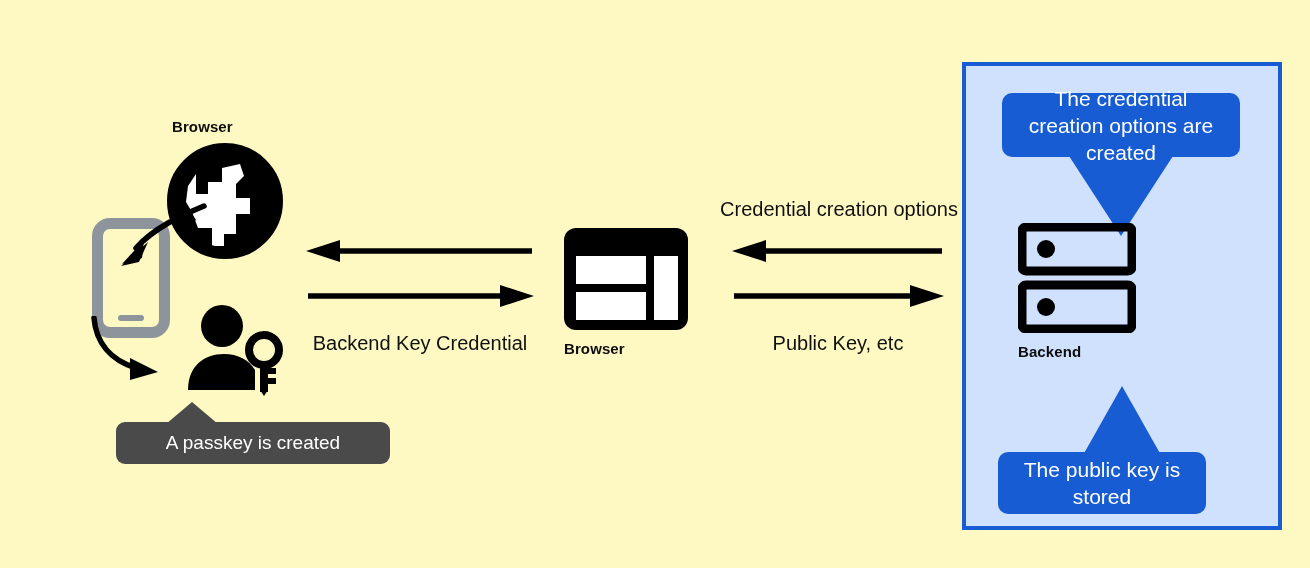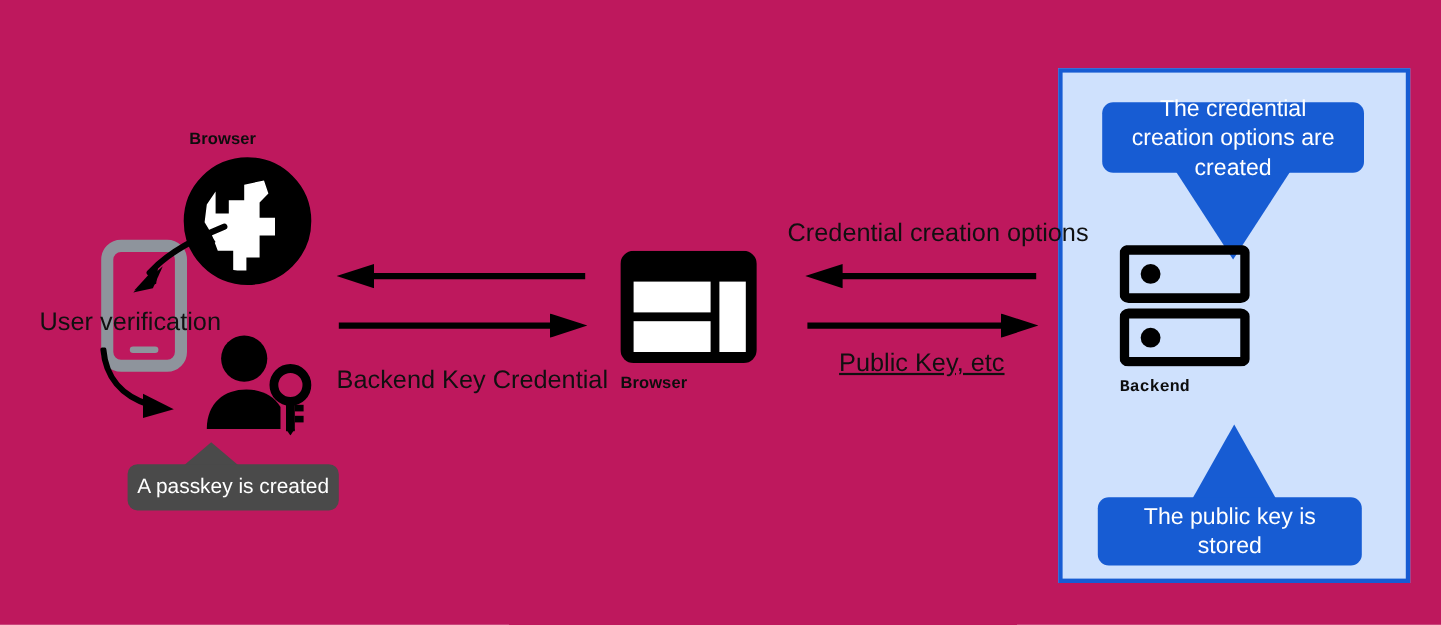--- a/index.html
+++ b/index.html
@@ -9,34 +9,34 @@
   }
   body {
     width: 1310px; height: 568px;
     font-family: "Liberation Sans", sans-serif;
     color: #111111;
     overflow: hidden;
   }
   #stage {
     position: relative;
     width: 1310px; height: 568px;
-    background: #be185d;
+    background: #fef9c3;
   }
   .abs { position: absolute; }
 
   
   .lbl-bold {
     font-size: 15px;
     font-weight: bold;
     color: #0d0d0d;
     letter-spacing: .1px;
     white-space: nowrap;
   }
   .lbl-reg {
-    font-size: 23px;
+    font-size: 20px;
     font-weight: normal;
     color: #101010;
     text-align: center;
     white-space: nowrap;
   }
   .lbl-mono {
     font-family: "DejaVu Sans Mono", "Liberation Mono", monospace;
     font-size: 15.5px;
     color: #101010;
     white-space: nowrap;
@@ -132,25 +132,25 @@
 
     <div class="abs" style="left:52px; top:157px; width:118px; height:110px;">
       <svg class="icon-svg" width="118" height="110" viewBox="0 0 118 110" aria-hidden="true">
         <rect x="4" y="4" width="110" height="44" rx="4" fill="none" stroke="#000000" stroke-width="9"></rect>
         <circle cx="28" cy="26" r="9" fill="#000000"></circle>
         <rect x="4" y="62" width="110" height="44" rx="4" fill="none" stroke="#000000" stroke-width="9"></rect>
         <circle cx="28" cy="84" r="9" fill="#000000"></circle>
       </svg>
     </div>
 
-    <div class="lbl-bold abs" style="left:52px; top:277px; width:118px;font-family:Liberation Mono, monospace;">Backend</div>
+    <div class="lbl-bold abs" style="left:52px; top:277px; width:118px;">Backend</div>
 
     <div class="tail-blue-up" style="left:112px; top:320px;"></div>
 
-    <div class="callout-blue" style="left:32px; top:386px; width:240px; height:62px;">
+    <div class="callout-blue" style="left:32px; top:386px; width:208px; height:62px;">
       <span>The public key is stored</span>
     </div>
   </div>
 
   <div class="lbl-bold abs" style="left:172px; top:118px; width:118px;">Browser</div>
 
   <div class="abs" style="left:166px; top:142px; width:118px; height:118px;">
     <svg class="icon-svg" width="118" height="118" viewBox="0 0 118 118" aria-hidden="true">
       <circle cx="59" cy="59" r="57" fill="#000000"></circle>
       <path fill="#ffffff" d="M30 32 L30 52 L42 52 L42 40 L56 40 L56 26
@@ -173,21 +173,20 @@
   </div>
 
   <div class="abs" style="left:106px; top:200px; width:108px; height:78px;">
     <svg class="icon-svg" width="108" height="78" viewBox="0 0 108 78" aria-hidden="true">
       <path d="M98 6 C74 16 48 28 30 48" fill="none" stroke="#000000" stroke-width="5.5" stroke-linecap="round"></path>
       <path d="M16 64 L38 40 L36 58 L24 62 Z" fill="#000000"></path>
       <path d="M15 66 L42 42 L33 62 Z" fill="#000000"></path>
     </svg>
   </div>
 
-  <div class="lbl-reg abs" style="left:36px; top:279px; width:152px; text-align:left;">User verification</div>
 
   <div class="abs" style="left:86px; top:316px; width:108px; height:72px;">
     <svg class="icon-svg" width="108" height="72" viewBox="0 0 108 72" aria-hidden="true">
       <path d="M8 2 C10 26 24 44 50 52" fill="none" stroke="#000000" stroke-width="5.5" stroke-linecap="round"></path>
       <path d="M44 42 L72 56 L44 64 Z" fill="#000000"></path>
     </svg>
   </div>
 
   <div class="abs" style="left:186px; top:304px; width:100px; height:92px;">
     <svg class="icon-svg" width="100" height="92" viewBox="0 0 100 92" aria-hidden="true">
@@ -195,21 +194,21 @@
       <path d="M2 86 C2 62 18 50 38 50 C52 50 63 56 69 66 L69 86 Z" fill="#000000"></path>
       <circle cx="78" cy="46" r="15" fill="none" stroke="#000000" stroke-width="8"></circle>
       <rect x="74" y="58" width="8" height="30" fill="#000000"></rect>
       <rect x="82" y="64" width="8" height="6" fill="#000000"></rect>
       <rect x="82" y="74" width="8" height="6" fill="#000000"></rect>
       <path d="M74 86 L82 86 L78 92 Z" fill="#000000"></path>
     </svg>
   </div>
 
   <div class="tail-dark" style="left:166px; top:402px;"></div>
-  <div class="tooltip-dark" style="left:116px; top:422px; width:192px; height:42px;">
+  <div class="tooltip-dark" style="left:116px; top:422px; width:274px; height:42px;">
     <span>A passkey is created</span>
   </div>
 
 
   <div class="arrow" style="left:306px; top:240px; width:228px; height:22px;">
     <svg class="icon-svg" width="228" height="22" viewBox="0 0 228 22" aria-hidden="true">
       <line x1="26" y1="11" x2="226" y2="11" stroke="#000000" stroke-width="5.5"></line>
       <path d="M0 11 L34 0 L34 22 Z" fill="#000000"></path>
     </svg>
   </div>
@@ -242,15 +241,15 @@
     </svg>
   </div>
 
   <div class="arrow" style="left:732px; top:285px; width:212px; height:22px;">
     <svg class="icon-svg" width="212" height="22" viewBox="0 0 212 22" aria-hidden="true">
       <line x1="2" y1="11" x2="186" y2="11" stroke="#000000" stroke-width="5.5"></line>
       <path d="M212 11 L178 0 L178 22 Z" fill="#000000"></path>
     </svg>
   </div>
 
-  <div class="lbl-reg abs" style="left:732px; top:316px; width:212px;text-decoration:underline;">Public Key, etc</div>
+  <div class="lbl-reg abs" style="left:732px; top:332px; width:212px;">Public Key, etc</div>
 
 </div>
 
 </body></html>

